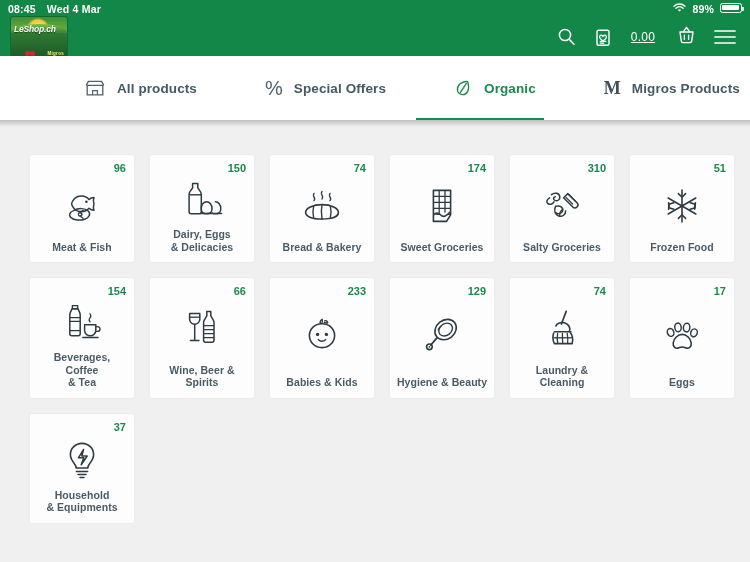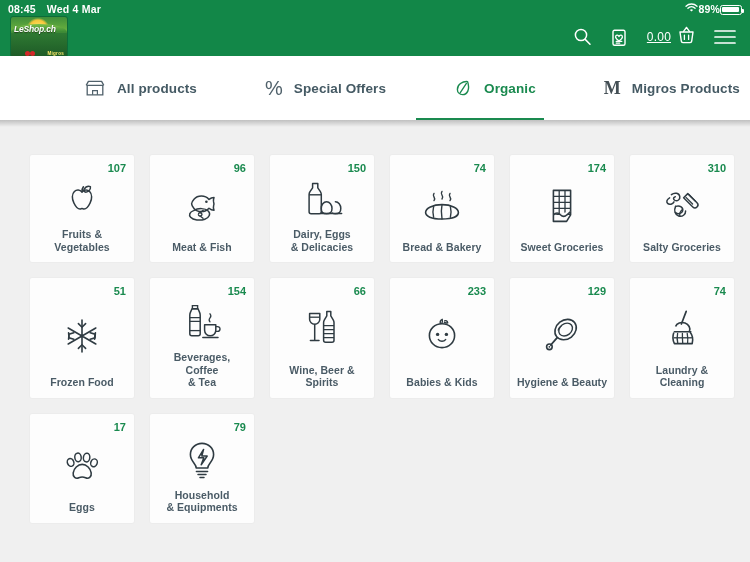--- a/index.html
+++ b/index.html
@@ -11,21 +11,21 @@
   }
   .screen { position: relative; width: 750px; height: 562px; background: #f0f0f0; }
 
   
   .statusbar {
     height: 17px; background: #128748; color: #ffffff;
     display: flex; align-items: center; padding: 0 8px;
     font-size: 10.5px; font-weight: bold; letter-spacing: .2px;
   }
   .sb-left { display: flex; align-items: center; gap: 11px; justify-content: flex-end; }
-  .sb-right { margin-left: auto; display: flex; align-items: flex-end; gap: 0; }
+  .sb-right { margin-left: auto; display: flex; align-items: flex-start; gap: 6px; }
   .battery {
     width: 22px; height: 10px; border: 1.3px solid #ffffff; border-radius: 2.5px;
     position: relative; display: inline-block;
   }
   .battery::after {
     content: ""; position: absolute; right: -3px; top: 3px;
     width: 1.6px; height: 4px; background: #ffffff; border-radius: 0 1px 1px 0;
   }
   .battery i { position: absolute; left: 1.2px; top: 1.2px; bottom: 1.2px; width: 85%;
     background: #ffffff; border-radius: 1px; display: block; }
@@ -64,21 +64,21 @@
     background: #d3282a; display: block;
   }
   .logo .cherry b { left: 0; } .logo .cherry i { left: 5px; }
   .logo .sub {
     position: absolute; right: 3px; bottom: 1px; font-size: 4.5px; color: #ffe96b;
     font-weight: bold; letter-spacing: .3px;
   }
 
   .hdr-actions { margin-left: auto; display: flex; align-items: center; gap: 18px; }
   .hdr-icon { color: #ffffff; display: flex; align-items: center; cursor: pointer; }
-  .cart-wrap { display: flex; align-items: center; gap: 6px; color: #ffffff; cursor: pointer; text-decoration: underline; }
+  .cart-wrap { display: flex; align-items: center; gap: 22px; color: #ffffff; cursor: pointer; text-decoration: underline; }
   .cart-amt { font-size: 12px; letter-spacing: .2px; }
 
   
   .tabbar {
     height: 64px; background: #ffffff; display: flex; align-items: stretch;
     padding-left: 84px; position: relative;
   }
   .tab {
     display: flex; align-items: center; gap: 11px; position: relative;
     padding: 0 30px 0 0; cursor: pointer; color: #455a64;
@@ -223,31 +223,20 @@
 
     <div class="tab">
       <span class="ticon mlogo">M</span>
       <span class="tlabel">Migros Products</span>
     </div>
   </div>
   <div class="tabshadow"></div>
 
   <div class="grid">
 
-    <div class="card">
-      <span class="count">107</span>
-      <span class="icon">
-        <svg width="40" height="42" viewBox="0 0 40 42">
-          <path d="M20 13c-2-2.4-5.4-2.6-7.6-.5-2.6 2.5-2.5 7.4-.5 11.5 1.6 3.3 4 6 6 6 1 0 1.4-.5 2.1-.5s1.1.5 2.1.5c2 0 4.4-2.7 6-6 2-4.1 2.1-9-.5-11.5-2.2-2.1-5.6-1.9-7.6.5Z" stroke="#2f3b42" stroke-width="1.6" fill="none" stroke-linejoin="round"></path>
-          <path d="M20 13c0-2.5.4-4 1.4-5.2" stroke="#2f3b42" stroke-width="1.6" fill="none" stroke-linecap="round"></path>
-          <path d="M22 10.4c1.6-2.6 4.4-3.4 6.4-2.8.3 2.2-1.2 4.6-3.4 5.3-1.2.4-2.3.2-3-.6Z" stroke="#2f3b42" stroke-width="1.5" fill="none" stroke-linejoin="round"></path>
-        </svg>
-      </span>
-      <span class="cname">Fruits &amp; Vegetables</span>
-    </div>
 
     <div class="card">
       <span class="count">96</span>
       <span class="icon">
         <svg width="44" height="42" viewBox="0 0 44 42">
           <path d="M14 14.2c3.6-4.2 11.2-4.4 15 .2 1.6-1.4 3.6-2 5-2-.6 1.8-.8 3.4-.4 4.6.5 1.3.5 2.6 0 3.8-.4 1.2-.2 2.6.4 4.4-1.6 0-3.4-.6-5-2-3.8 4.6-11.4 4.4-15 .2-1.6-1.8-2.4-4.4-2.4-4.6 0-.2.8-2.8 2.4-4.6Z" stroke="#2f3b42" stroke-width="1.5" fill="none" stroke-linejoin="round"></path>
           <circle cx="26.4" cy="16.8" r="1.3" fill="#2f3b42"></circle>
           <path d="M13.6 25.6c4.8-2.8 11.4-2.6 14.6.4 2.8 2.6 1.2 6.6-3.4 8.2-5 1.8-11.6.8-14.2-2-2-2.2-1-5.2 3-6.6Z" stroke="#2f3b42" stroke-width="1.5" fill="none" stroke-linejoin="round"></path>
           <path d="M18.6 28.4c.6-.8 2-1 2.8-.2.9.8.6 2.2-.4 2.6-1.2.5-2.4-.2-2.6-1.2" stroke="#2f3b42" stroke-width="1.4" fill="none" stroke-linecap="round"></path>
           <path d="M20.6 27.4l2.6-2M20.4 31.2l2.6 2" stroke="#2f3b42" stroke-width="1.4" stroke-linecap="round"></path>
@@ -414,21 +403,21 @@
           <ellipse cx="18" cy="12.4" rx="3.2" ry="4.3" transform="rotate(-8 18 12.4)" stroke="#2f3b42" stroke-width="1.5" fill="none"></ellipse>
           <ellipse cx="26.6" cy="12.6" rx="3.2" ry="4.3" transform="rotate(8 26.6 12.6)" stroke="#2f3b42" stroke-width="1.5" fill="none"></ellipse>
           <ellipse cx="34" cy="17.8" rx="3.2" ry="4" transform="rotate(22 34 17.8)" stroke="#2f3b42" stroke-width="1.5" fill="none"></ellipse>
           <path d="M22.2 19.4c4.4 0 8.4 4.2 9 8.4.6 4.2-2.6 6.4-5.6 5-2.4-1.1-4.4-1.1-6.8 0-3 1.4-6.2-.8-5.6-5 .6-4.2 4.6-8.4 9-8.4Z" stroke="#2f3b42" stroke-width="1.6" fill="none" stroke-linejoin="round"></path>
         </svg>
       </span>
       <span class="cname">Eggs</span>
     </div>
 
     <div class="card">
-      <span class="count">79</span>
+      <span class="count">37</span>
       <span class="icon">
         <svg width="42" height="44" viewBox="0 0 42 44">
           <path d="M21 5.4c6.6 0 11.6 5 11.6 11.2 0 4-2 6.6-3.8 8.8-1.2 1.5-2 2.8-2 4.6H15.2c0-1.8-.8-3.1-2-4.6-1.8-2.2-3.8-4.8-3.8-8.8C9.4 10.4 14.4 5.4 21 5.4Z" stroke="#2f3b42" stroke-width="1.6" fill="none" stroke-linejoin="round"></path>
           <path d="M15.4 33.4h11.2M17 36.6h8M19 39.4h4" stroke="#2f3b42" stroke-width="1.5" stroke-linecap="round"></path>
           <path d="M22.6 11.4 17.4 19.8h5.4l-2.6 7 6-8.8h-5.4Z" stroke="#2f3b42" stroke-width="1.5" fill="none" stroke-linejoin="round"></path>
         </svg>
       </span>
       <span class="cname">Household
 &amp; Equipments</span>
     </div>

